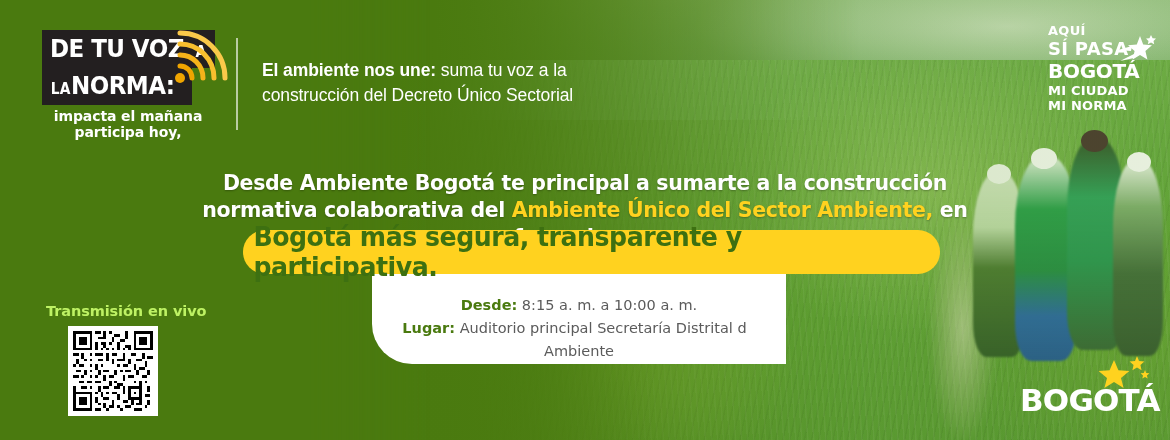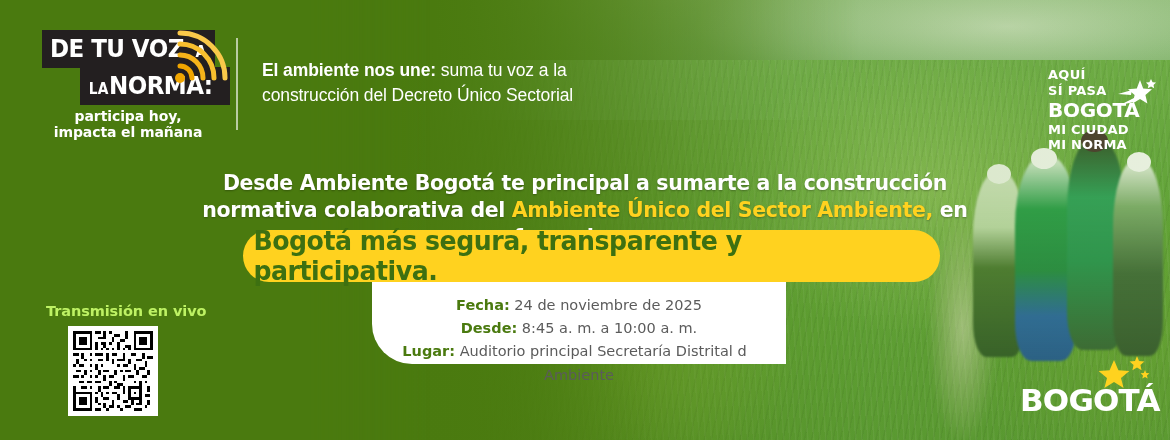--- a/index.html
+++ b/index.html
@@ -98,21 +98,21 @@
   .campaign-logo { position: absolute; left: 42px; top: 30px; width: 180px; height: 105px; }
 
   .logo-bar {
     position: relative;
     background: #231f20;
     display: inline-block;
     padding: 4px 8px 5px 8px;
     white-space: nowrap;
   }
   .logo-bar-1 { margin-left: 0px; }
-  .logo-bar-2 { margin-left: 38px; margin-top: -1px; }
+  .logo-bar-2 { margin-top: -1px; }
 
   .logo-w-big {
     font-family: "DejaVu Sans", sans-serif;
     font-weight: 700;
     font-size: 25px;
     letter-spacing: -0.6px;
     color: #ffffff;
     font-style: normal;
     display: inline-block;
     transform: scaleX(0.92);
@@ -192,21 +192,21 @@
     font-family: "DejaVu Sans", sans-serif;
     font-size: 14.5px;
     line-height: 1.60;
     color: #5b5b5b;
   }
   .detail-list .lbl { color: #4a7a0f; font-weight: 700; }
 
   
   .pill {
     position: absolute; left: 243px; top: 230px;
-    width: 697px; height: 52px;
+    width: 697px; height: 44px;
     background: #ffd21f;
     border-radius: 26px;
     display: flex;
     align-items: center;
     justify-content: center;
   }
   .pill-text {
     color: #3d7011;
     font-family: "DejaVu Sans", sans-serif;
     font-weight: 700;
@@ -234,24 +234,23 @@
 
   
   .aqui-logo {
     position: absolute; right: 14px; top: 24px;
     width: 108px; height: 80px;
     color: #ffffff;
     font-family: "DejaVu Sans", sans-serif;
     font-weight: 700;
     line-height: 1.0;
     text-align: left;
-    margin-top: 44px;
   }
   .aqui-l1 { font-size: 13px; letter-spacing: 0.3px; }
-  .aqui-l2 { font-size: 13px; letter-spacing: 0.3px; margin-top: 3px; }
+  .aqui-l2 { font-size: 18px; letter-spacing: 0.3px; margin-top: 3px; }
   .aqui-l3 { font-size: 20px; letter-spacing: -0.3px; margin-top: 3px; }
   .aqui-l4 { font-size: 13px; letter-spacing: 0.2px; margin-top: 3px; }
   .aqui-l5 { font-size: 13px; letter-spacing: 0.2px; margin-top: 2px; }
   .aqui-star { position: absolute; right: -2px; top: 10px; width: 42px; height: 34px; }
 
   
   .bogota-logo { position: absolute; right: 18px; bottom: 22px; width: 132px; height: 62px; }
   .bogota-word {
     position: absolute; left: 0; bottom: 0;
     color: #ffffff;
@@ -293,22 +292,22 @@
         <span class="logo-bar logo-bar-1">
           <span class="logo-w-big">DE TU VOZ</span><span class="logo-w-small">A</span>
         </span>
       </div>
       <div>
         <span class="logo-bar logo-bar-2">
           <span class="logo-w-small">LA</span><span class="logo-w-big">NORMA:</span>
         </span>
       </div>
       <div class="logo-sub">
+        <div>impacta el mañana</div>
         <div>participa hoy,</div>
-        <div>impacta el mañana</div>
       </div>
 
       <svg class="wave-icon" viewBox="0 0 62 62">
         <circle cx="10" cy="50" r="5" fill="#f0a500"></circle>
         <path d="M10 38 A12 12 0 0 1 22 50" stroke="#f0a500" stroke-width="5" fill="none" stroke-linecap="round"></path>
         <path d="M10 27 A23 23 0 0 1 33 50" stroke="#f5b31a" stroke-width="5" fill="none" stroke-linecap="round"></path>
         <path d="M10 16 A34 34 0 0 1 44 50" stroke="#f8bf2e" stroke-width="5" fill="none" stroke-linecap="round"></path>
         <path d="M10 5 A45 45 0 0 1 55 50" stroke="#fac94a" stroke-width="5" fill="none" stroke-linecap="round"></path>
       </svg>
     </div>
@@ -319,24 +318,21 @@
       <b>El ambiente nos une:</b><span> suma tu voz a la construcción del Decreto Único Sectorial</span>
     </div>
 
     <div class="headline">
       <span>Desde Ambiente Bogotá te principal a sumarte a la construcción normativa colaborativa del </span><span class="hl-accent">Ambiente Único del Sector Ambiente,</span><span> en favor de una</span>
     </div>
 
     <div class="detail-card">
       <div class="detail-list">
         <div>
-          <span class="lbl">Fecha:</span><span> 24 de noviembre de 2025</span>
-        </div>
-        <div>
-          <span class="lbl">Desde:</span><span> 8:45 a. m. a 10:00 a. m.</span>
+          <span class="lbl">Desde:</span><span> 8:15 a. m. a 10:00 a. m.</span>
         </div>
         <div>
           <span class="lbl">Lugar:</span><span> Auditorio principal Secretaría Distrital de Ambiente</span>
         </div>
       </div>
     </div>
 
     <div class="pill">
       <span class="pill-text">Bogotá más segura, transparente y participativa.</span>
     </div>

